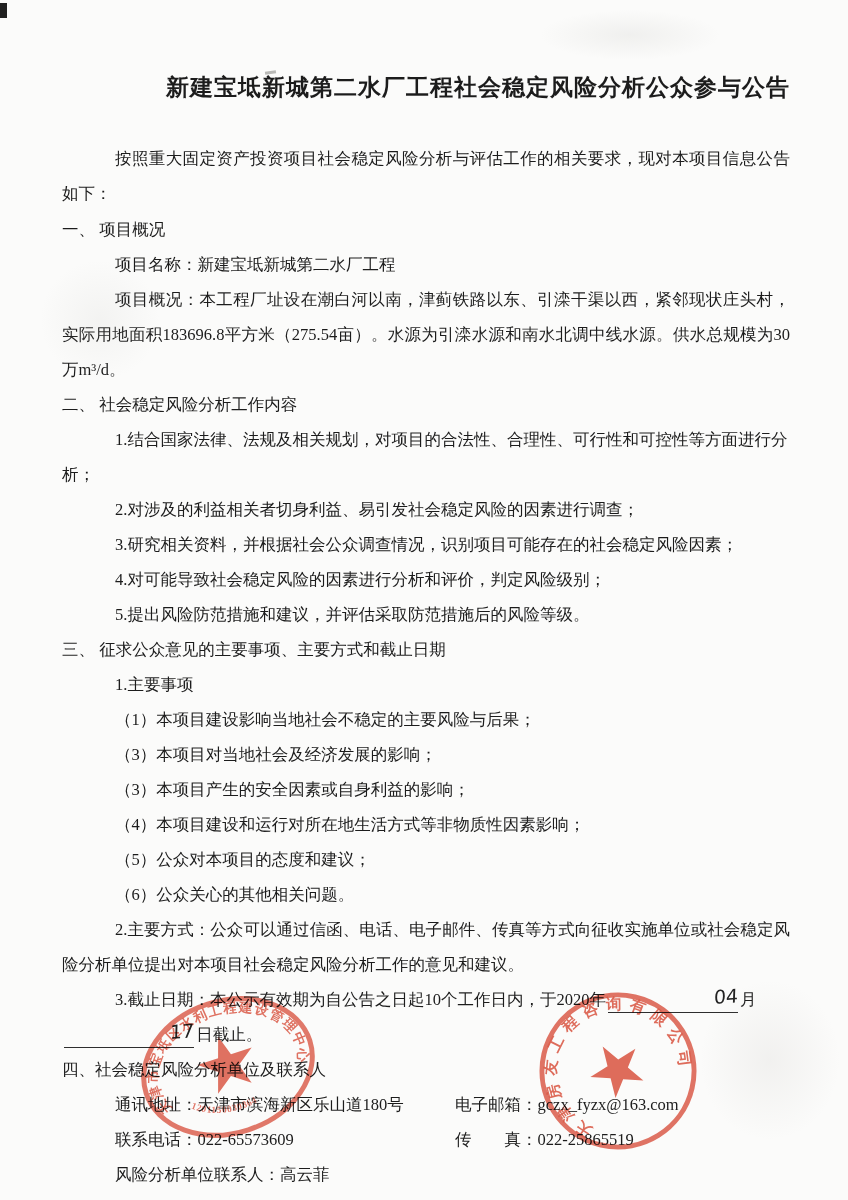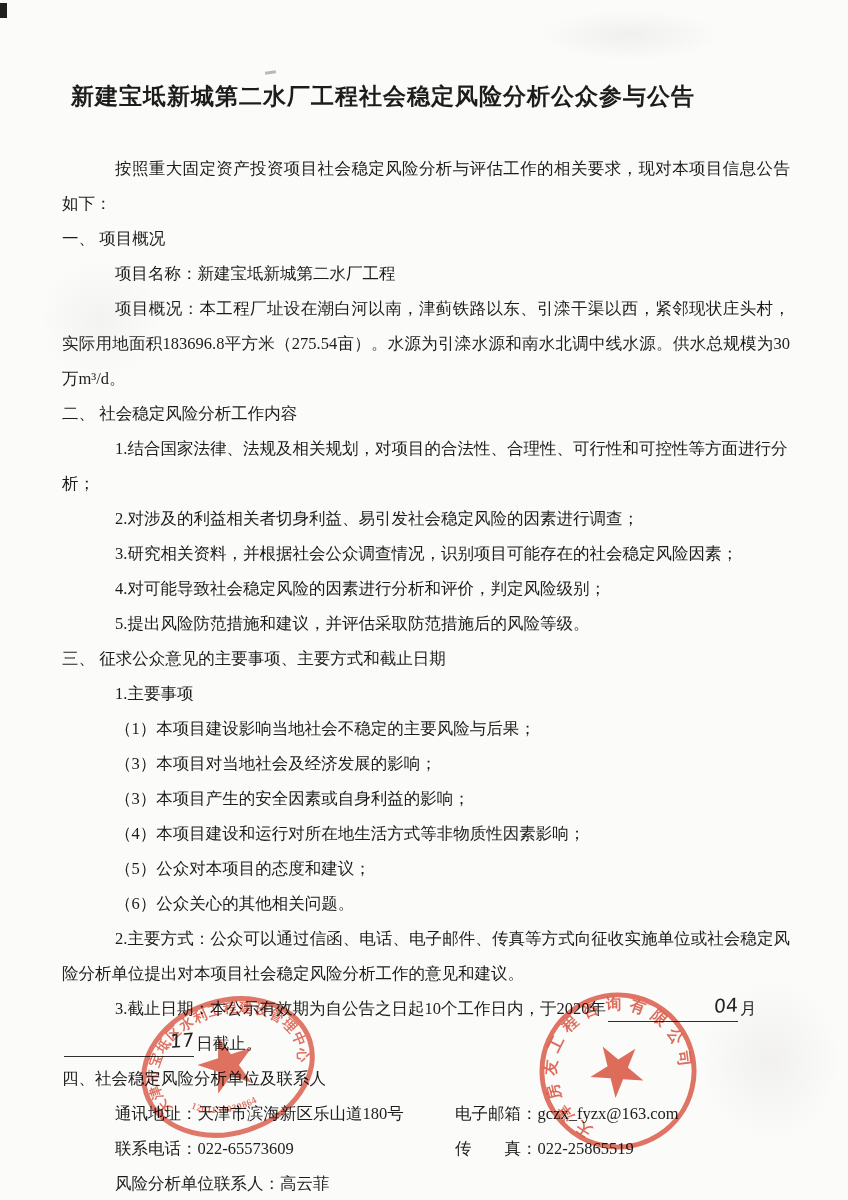--- a/index.html
+++ b/index.html
@@ -6,23 +6,23 @@
   .page {
     position:relative; width:848px; height:1200px; margin:0 auto;
     background:#fbfbfa; overflow:hidden;
     font-family:"Liberation Serif","DejaVu Serif",serif;
     color:#1c1c1c;
   }
   .smudge { position:absolute; pointer-events:none; }
   .corner-mark { position:absolute; left:0; top:3px; width:7px; height:15px; background:#202020; }
   .tick-mark { position:absolute; left:265px; top:71px; width:11px; height:3px; background:#b9b9b6; transform:rotate(-8deg); }
   .content { padding:72px 58px 0 62px; }
-  .doc-title { font-size:23px; font-weight:bold; text-align:left; margin:9px; line-height:32px; letter-spacing:1px; }
+  .doc-title { font-size:23px; font-weight:bold; text-align:right; margin:0; line-height:32px; letter-spacing:1px; }
   p { font-size:16.5px; line-height:35px; margin:0; }
-  .intro { margin-top:38px; text-indent:53px; text-align:justify; }
+  .intro { margin-top:38px; text-indent:53px; text-align:justify;font-family:Liberation Mono, monospace; }
   .h2 { font-weight:normal; }
   .indent { text-indent:53px; }
   .just { text-align:justify; }
   .contacts { display:grid; grid-template-columns:340px 1fr; padding-left:53px; }
   .blank {
     display:inline-block; min-width:42px; text-align:center;
     border-bottom:1.6px solid #2e2e2e; margin:0 2px; line-height:24px;
   }
   .hand {
     display:inline-block; font-family:"DejaVu Sans",sans-serif;

